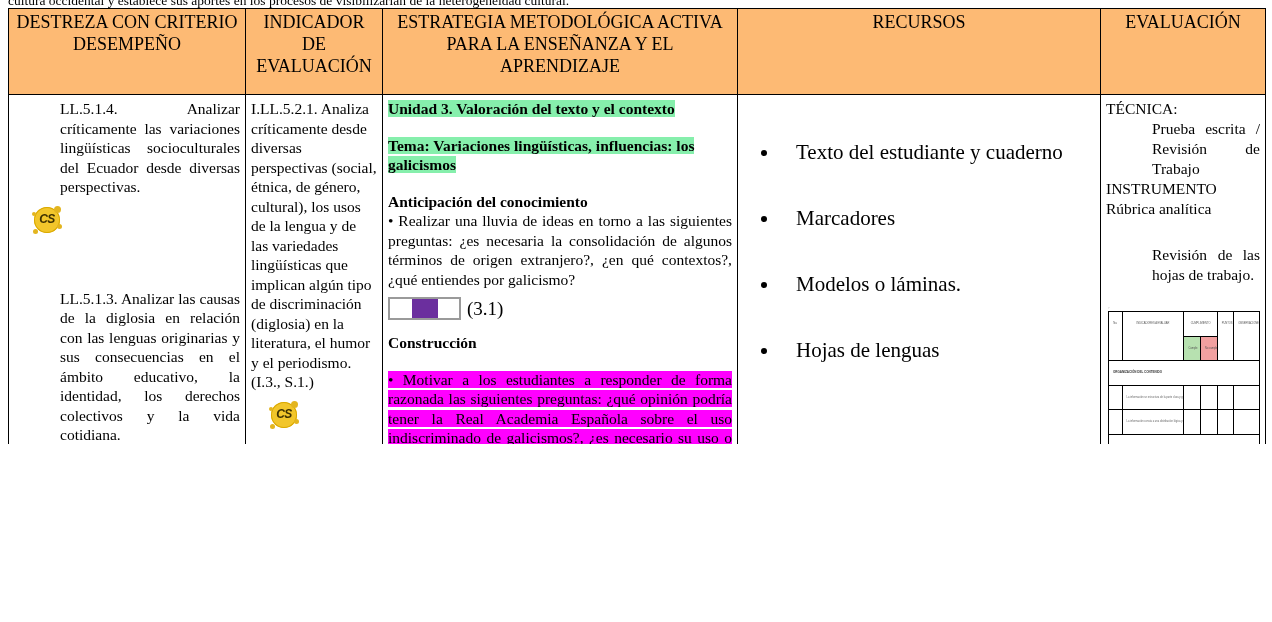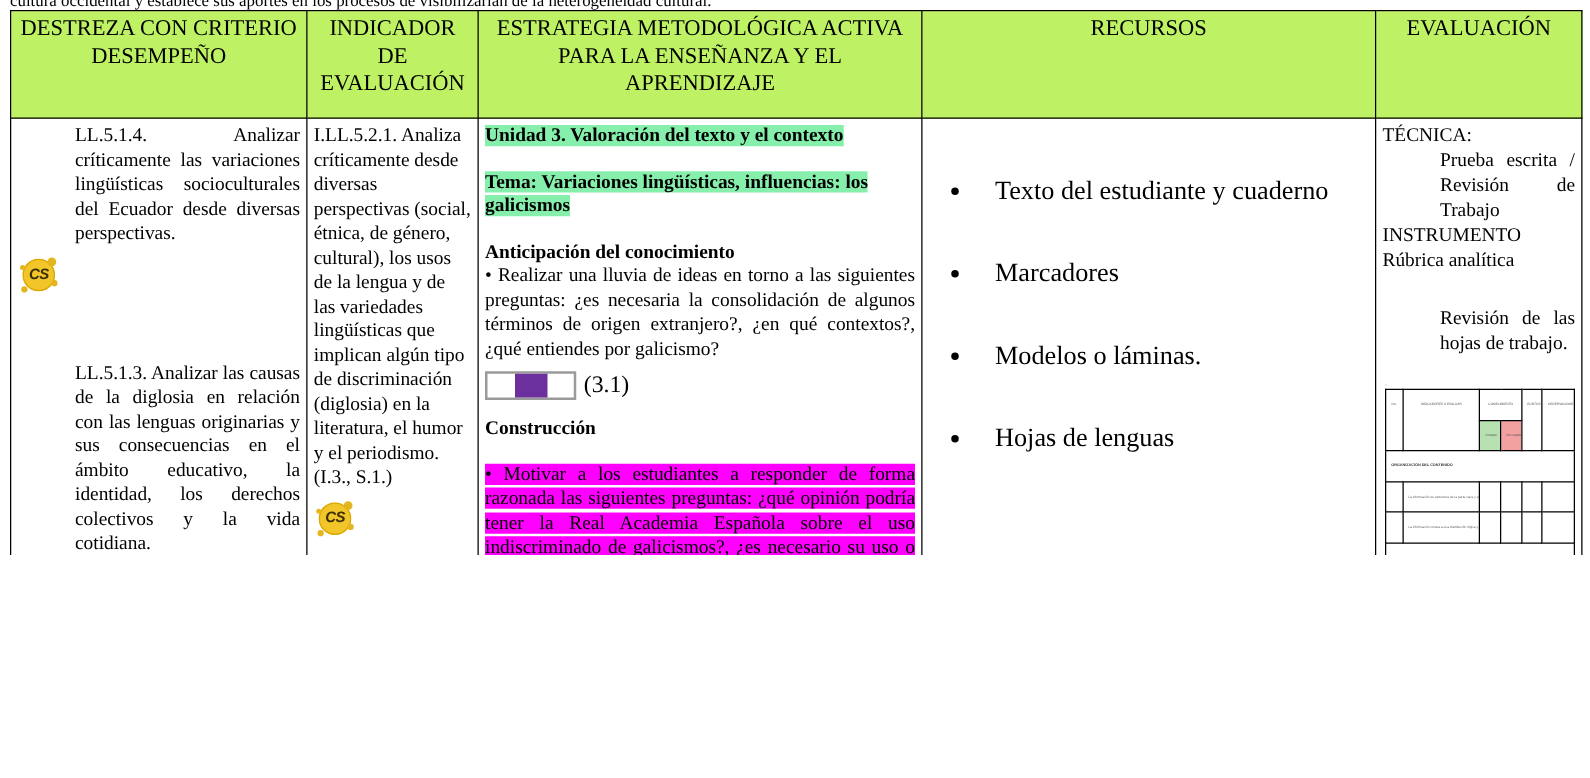--- a/index.html
+++ b/index.html
@@ -40,21 +40,21 @@
     width: 1257px;
     border-collapse: collapse;
     table-layout: fixed;
   }
   table.plan td, table.plan th {
     border: 1px solid #000000;
     vertical-align: top;
     padding: 2px 4px;
   }
   thead th {
-    background: #bef264;
+    background: #fdba74;
     font-weight: normal;
     font-size: 18px;
     line-height: 22px;
     text-align: center;
     vertical-align: top;
     padding-top: 4px;
     height: 86px;
   }
 
   
@@ -68,21 +68,21 @@
 
   .just { text-align: justify; text-justify: inter-word; margin-left: 46px; }
   .cell-inner { padding: 2px 1px 0 1px; }
   .gap-lg { height: 54px; }
   .gap-md { height: 26px; }
 
   
   .cs-badge {
     display: block;
     width: 30px; height: 30px;
-    margin: 8px 0 0 2px;
+    margin: 8px 0 0 18px;
     position: relative;
   }
   .cs-badge .blob {
     position: absolute; left: 2px; top: 2px;
     width: 26px; height: 26px;
     background: #f2c62b;
     border-radius: 50%;
     box-shadow: 0 0 0 1px #d9a800 inset;
   }
   .cs-badge .dot1, .cs-badge .dot2, .cs-badge .dot3, .cs-badge .dot4 {

